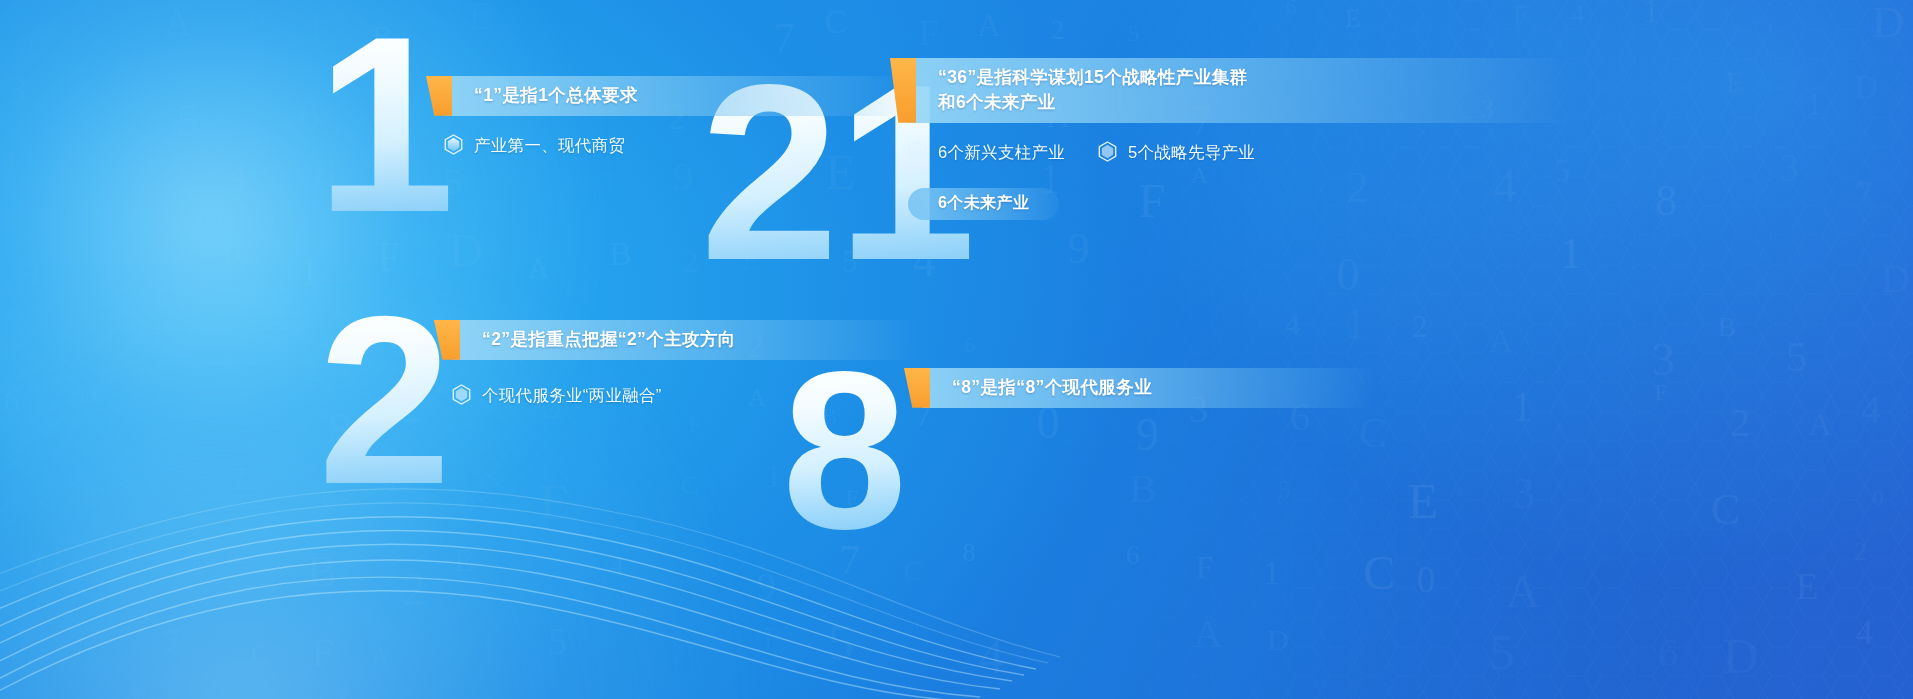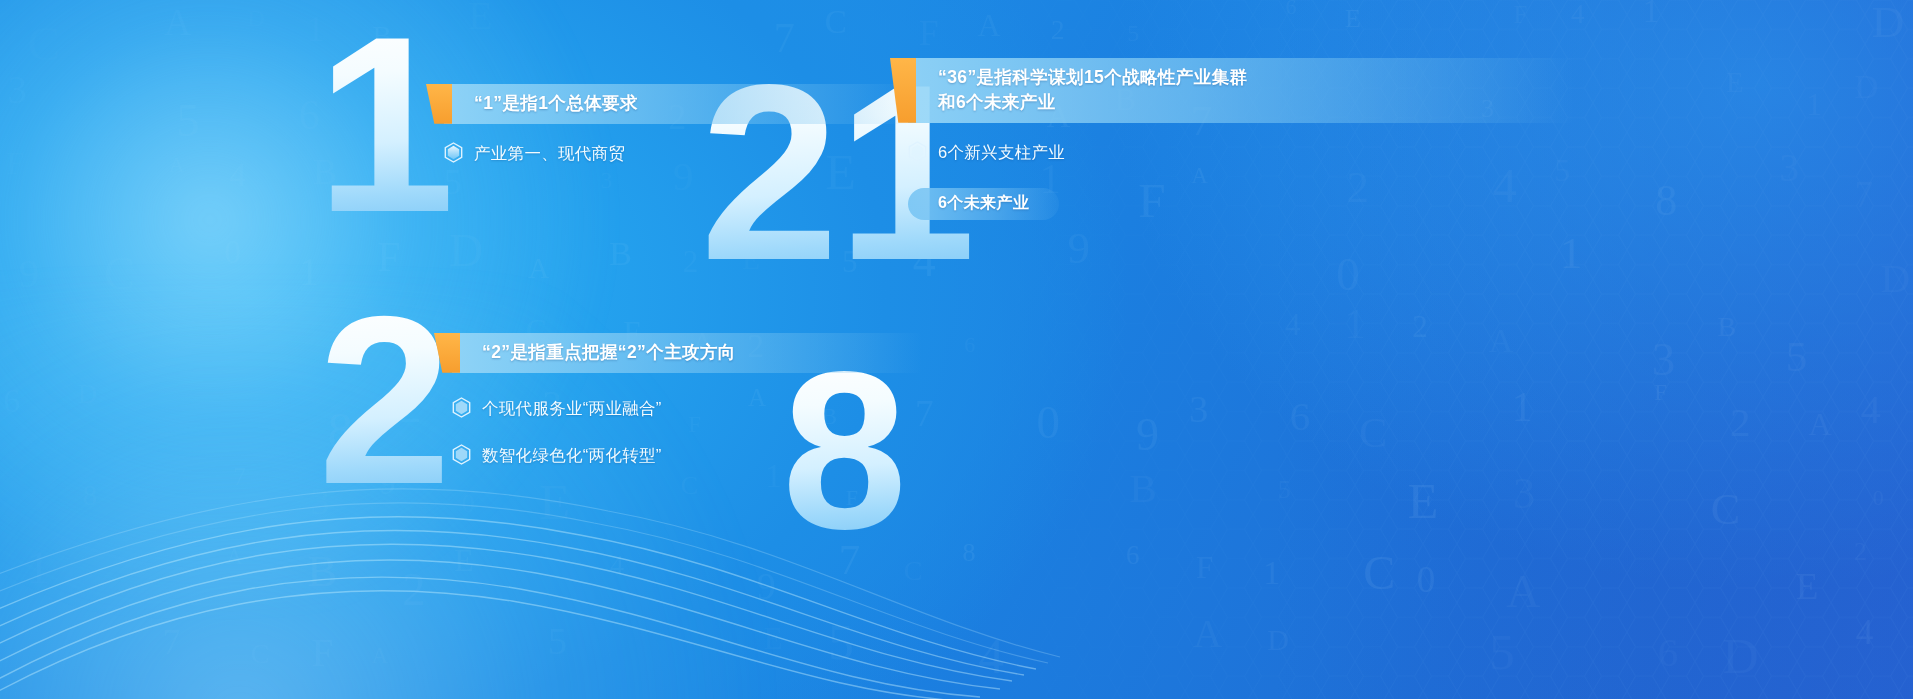--- a/index.html
+++ b/index.html
@@ -67,23 +67,23 @@
     color:transparent;
     user-select:none;
   }
   #numeral-1  { left:316px;  top:20px;  font-size:250px; }
   #numeral-21 { left:700px;  top:68px;  font-size:250px; }
   #numeral-2  { left:318px;  top:300px; font-size:240px; }
   #numeral-8  { left:782px;  top:356px; font-size:225px; }
 
   
   .block { position:absolute; }
-  #block-1  { left:444px;  top:84px;  width:470px; }
+  #block-1  { left:444px;  top:76px;  width:470px; }
   #block-21 { left:908px;  top:58px;  width:960px; }
-  #block-2  { left:452px;  top:333px; width:470px; }
+  #block-2  { left:452px;  top:320px; width:470px; }
   #block-8  { left:922px;  top:368px; width:700px; }
 
   
   .title-bar {
     position:relative;
     display:flex;
     align-items:center;
     padding:7px 34px 8px 30px;
     background:linear-gradient(90deg, rgba(150,214,247,.92) 0%, rgba(126,200,243,.70) 42%, rgba(110,188,238,.22) 86%, rgba(110,188,238,0) 100%);
     color:#ffffff;
@@ -377,20 +377,29 @@
     <div class="bullet-row">
       <div class="bullet col-a">
         <span class="hex">
           <svg width="19" height="21" viewBox="0 0 20 22">
             <path d="M10 1 L18.6 6 L18.6 16 L10 21 L1.4 16 L1.4 6 Z" fill="none" stroke="#dff3ff" stroke-width="1.5"></path>
             <path d="M10 4 L16 7.5 L16 14.5 L10 18 L4 14.5 L4 7.5 Z" fill="rgba(223,243,255,.62)"></path>
           </svg>
         </span>
         <span class="btxt">6个新兴支柱产业</span>
       </div>
+      <div class="bullet col-b">
+        <span class="hex">
+          <svg width="19" height="21" viewBox="0 0 20 22">
+            <path d="M10 1 L18.6 6 L18.6 16 L10 21 L1.4 16 L1.4 6 Z" fill="none" stroke="#dff3ff" stroke-width="1.5"></path>
+            <path d="M10 4 L16 7.5 L16 14.5 L10 18 L4 14.5 L4 7.5 Z" fill="rgba(223,243,255,.62)"></path>
+          </svg>
+        </span>
+        <span class="btxt">5个战略先导产业</span>
+      </div>
     </div>
   </div>
 
   <div class="pill" style="margin-top:19px">
     <span>6个未来产业</span>
   </div>
 </div>
 
 <div class="block" id="block-2">
   <div class="title-bar">
@@ -401,30 +410,22 @@
       <div class="bullet">
         <span class="hex">
           <svg width="19" height="21" viewBox="0 0 20 22">
             <path d="M10 1 L18.6 6 L18.6 16 L10 21 L1.4 16 L1.4 6 Z" fill="none" stroke="#dff3ff" stroke-width="1.5"></path>
             <path d="M10 4 L16 7.5 L16 14.5 L10 18 L4 14.5 L4 7.5 Z" fill="rgba(223,243,255,.62)"></path>
           </svg>
         </span>
         <span class="btxt">个现代服务业“两业融合”</span>
       </div>
     </div>
-    <div class="bullet-row" style="margin-top:17px">
-      <div class="bullet">
-        <span class="hex">
-          <svg width="19" height="21" viewBox="0 0 20 22">
-            <path d="M10 1 L18.6 6 L18.6 16 L10 21 L1.4 16 L1.4 6 Z" fill="none" stroke="#dff3ff" stroke-width="1.5"></path>
-            <path d="M10 4 L16 7.5 L16 14.5 L10 18 L4 14.5 L4 7.5 Z" fill="rgba(223,243,255,.62)"></path>
-          </svg>
-        </span>
-        <span class="btxt">数智化绿色化“两化转型”</span>
-      </div>
-    </div>
   </div>
 </div>
 
 <div class="block" id="block-8">
+  <div class="title-bar" style="width:452px">
+    <span class="tb-text">“8”是指“8”个现代服务业</span>
+  </div>
   <div class="bullets" style="margin-top:22px">
   </div>
 </div>
 
 </body></html>

